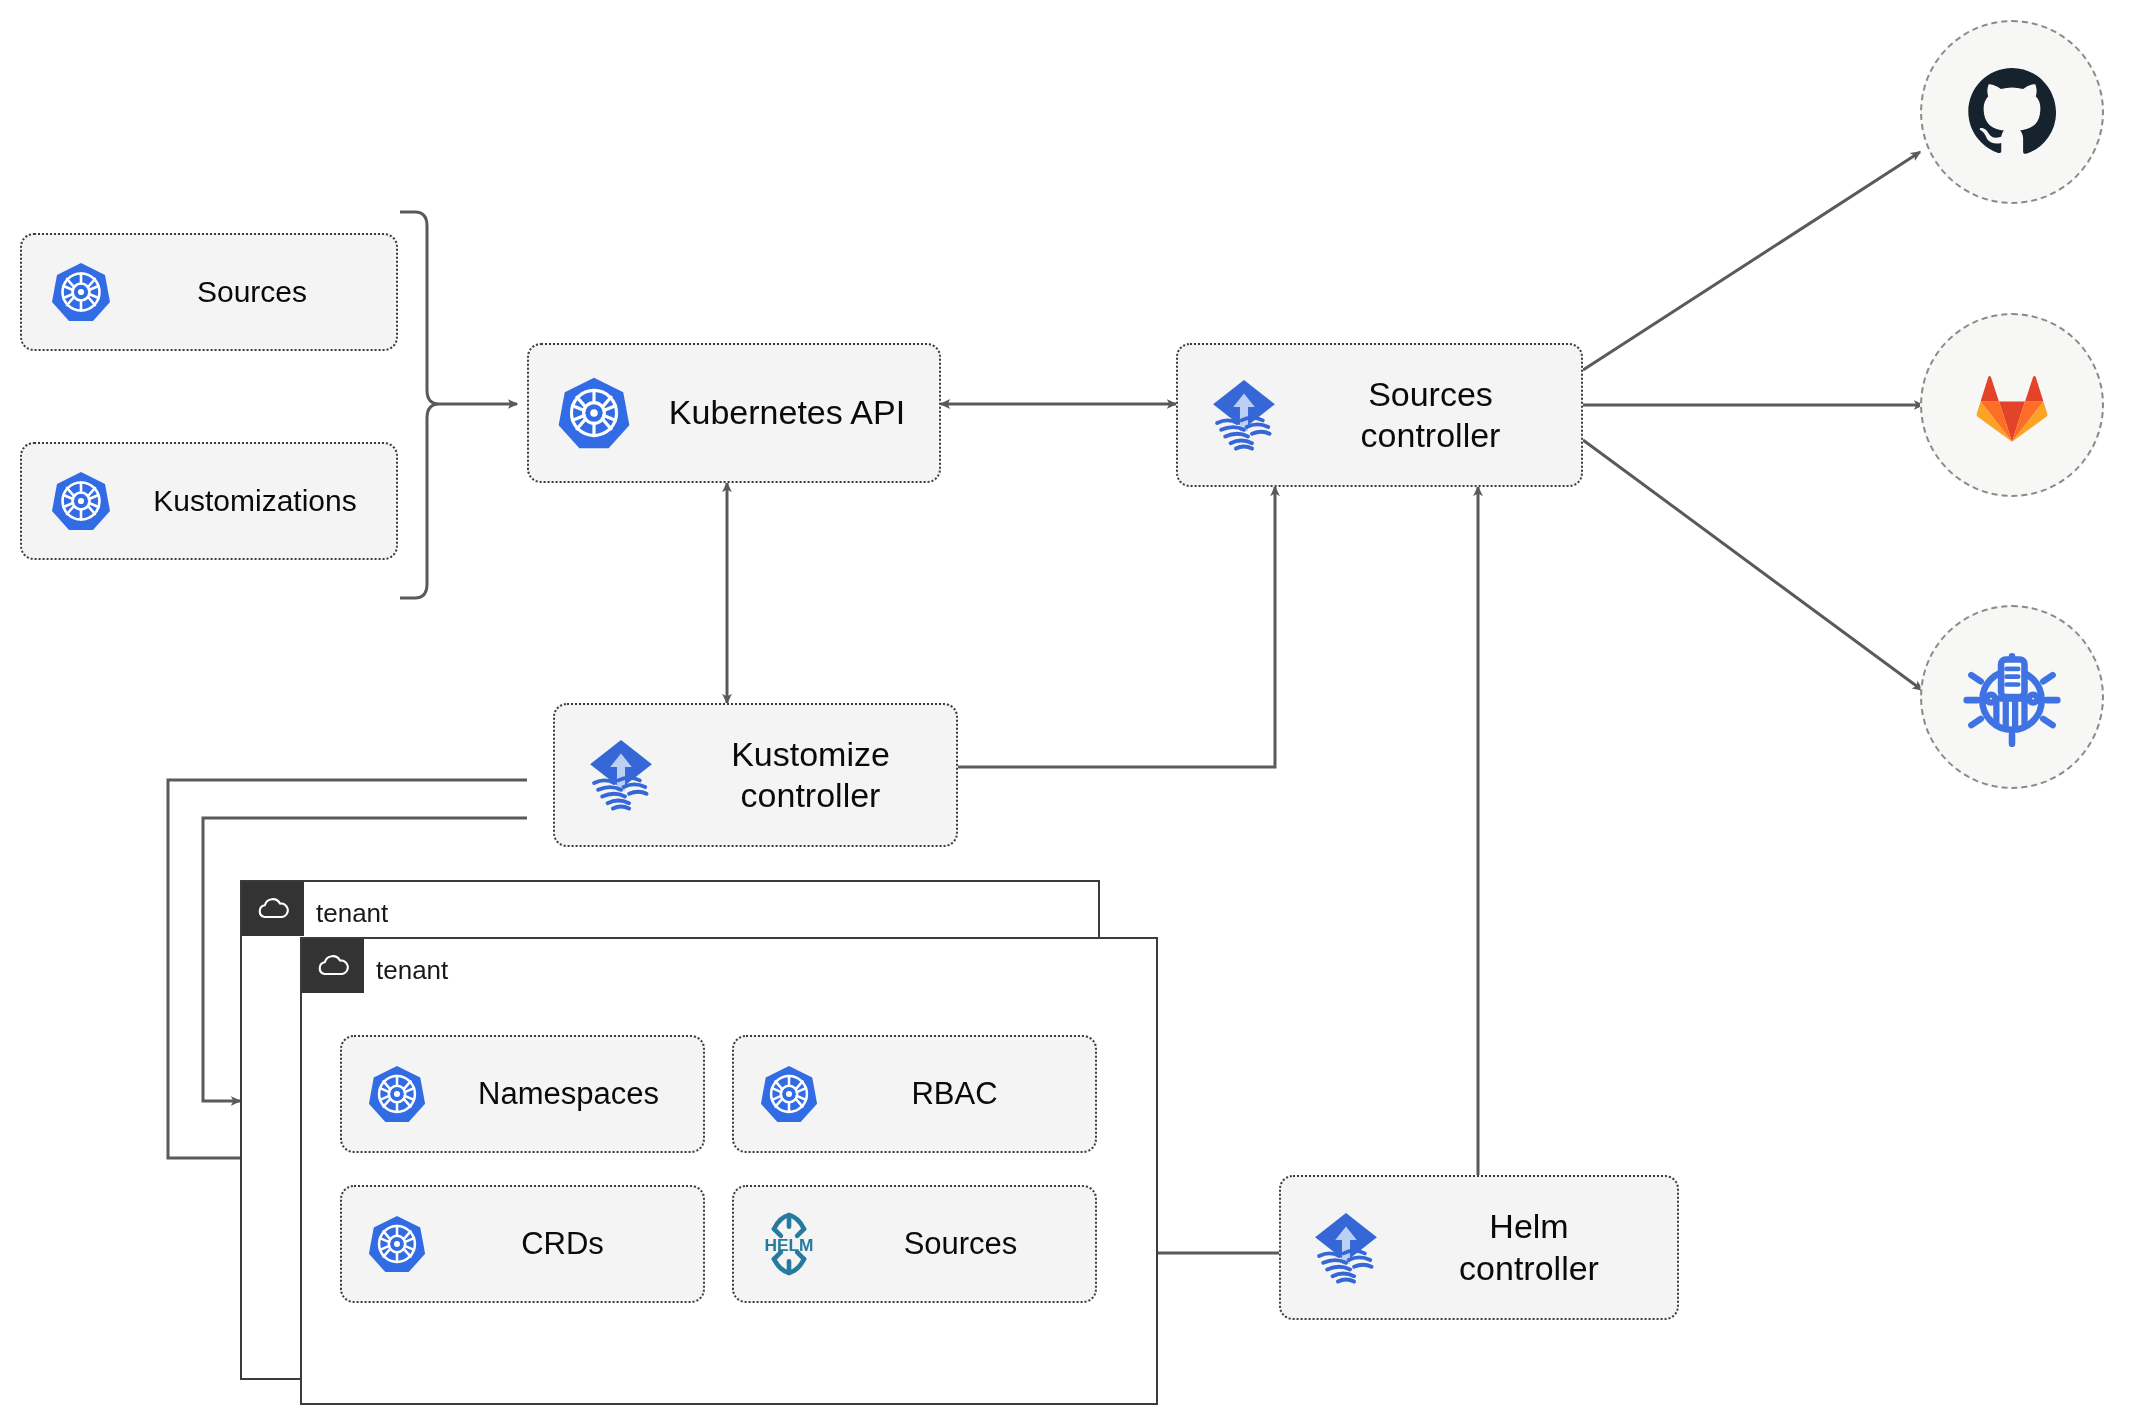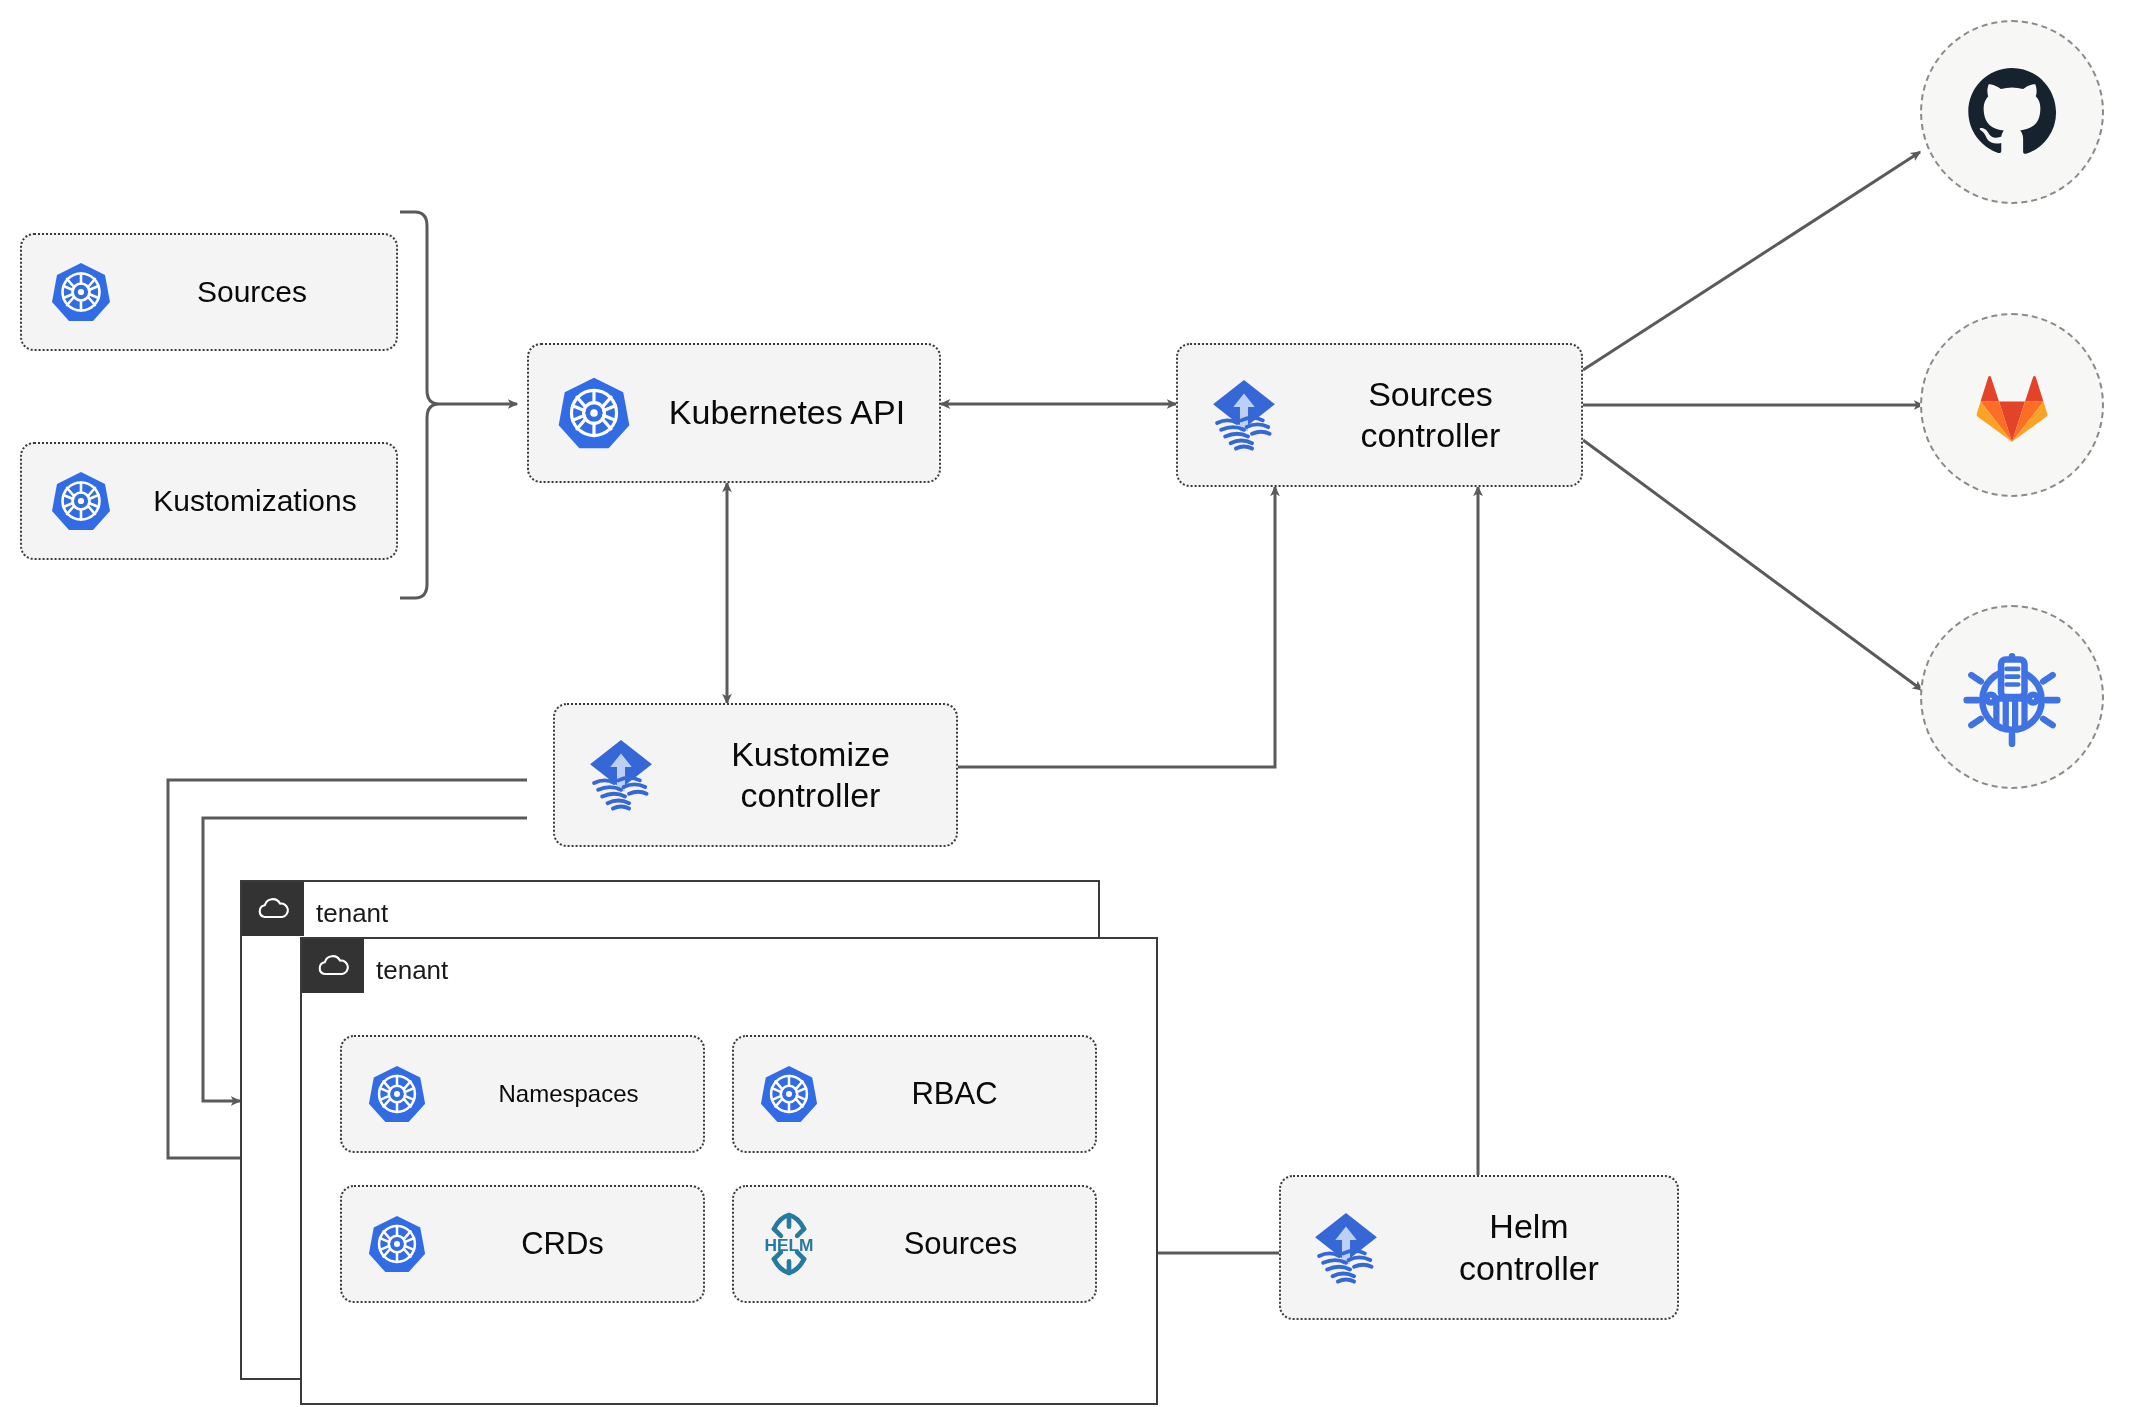--- a/index.html
+++ b/index.html
@@ -273,21 +273,21 @@
         <g fill="none" stroke="#fff" stroke-width="2.6" stroke-linecap="round">
           <circle cx="32" cy="32" r="8.5"></circle>
             <circle cx="32" cy="32" r="18.5"></circle>
           <path d="M32 13.5 L32 23.5 M32 40.5 L32 50.5 M14.5 26 L24 30 M40 34 L49.5 38
                    M18 45 L25 37 M39 27 L46 19 M18 19 L25 27 M39 37 L46 45
                    M14.5 38 L24 34 M40 30 L49.5 26"></path>
         </g>
         <circle cx="32" cy="32" r="3.1" fill="#fff"></circle>
       </svg>
     </div>
-    <div class="lbl" style="font-size:24px;padding-right:18px;">Namespaces</div>
+    <div class="lbl" style="font-size:31px;padding-right:18px;">Namespaces</div>
   </div>
 
   <div class="node" style="left:732px;top:1035px;width:365px;height:118px;">
     <div class="ico" style="width:110px;">
       <svg width="62" height="62" viewBox="0 0 64 64">
         <path d="M32 3 L56 15 L61 42 L44 61 L20 61 L3 42 L8 15 Z" fill="#326ce5"></path>
         <g fill="none" stroke="#fff" stroke-width="2.6" stroke-linecap="round">
           <circle cx="32" cy="32" r="8.5"></circle>
             <circle cx="32" cy="32" r="18.5"></circle>
           <path d="M32 13.5 L32 23.5 M32 40.5 L32 50.5 M14.5 26 L24 30 M40 34 L49.5 38

